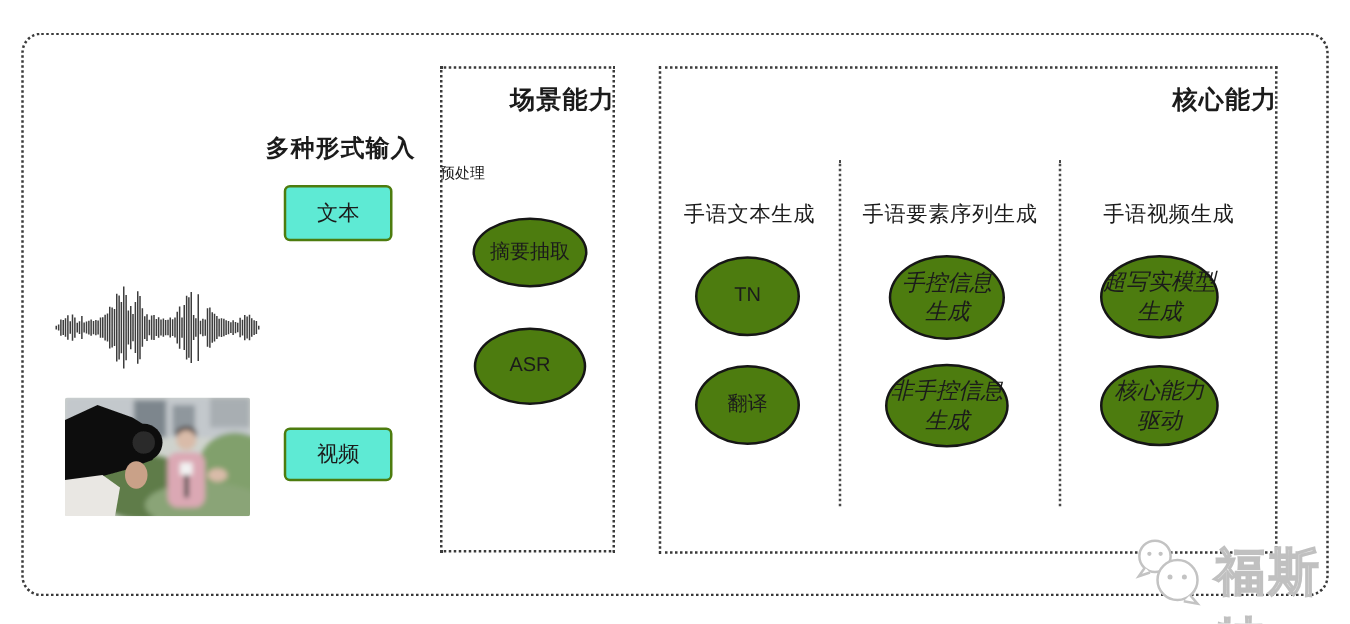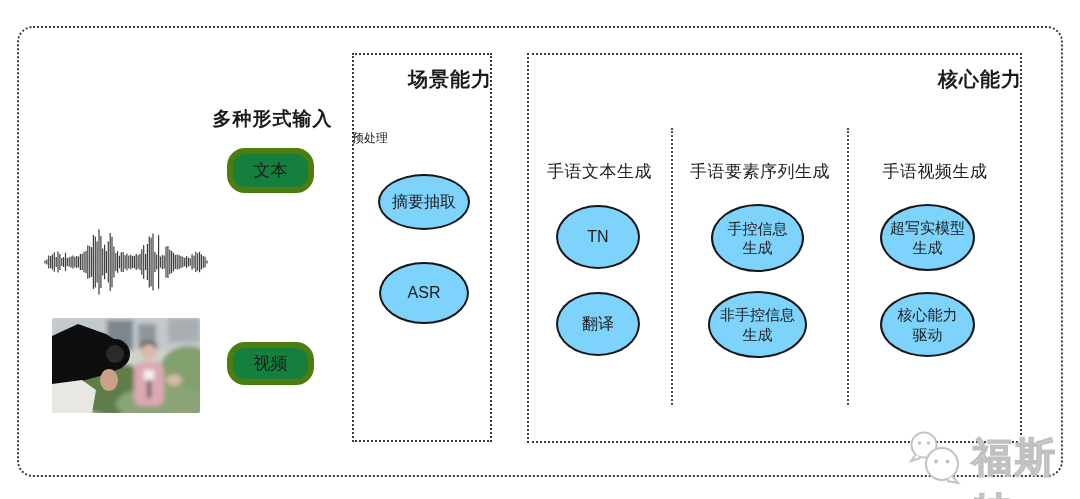--- a/index.html
+++ b/index.html
@@ -15,25 +15,25 @@
     position:absolute;border:2px dotted #3a3a3a;background:#fff;
   }
   .section-title{
     position:absolute;text-align:right;font-size:20px;font-weight:700;letter-spacing:1px;
   }
   .sub-label{position:absolute;font-size:12px;}
   .col-heading{position:absolute;text-align:center;font-size:17px;font-weight:500;letter-spacing:0.5px;}
   .ellipse{
     position:absolute;border:2.5px solid #161616;border-radius:50%;
     display:flex;align-items:center;justify-content:center;text-align:center;
-    font-size:16px;line-height:1.3;white-space:pre-line;background:#7dd3fc;box-sizing:border-box;
+    font-size:16px;line-height:1.3;white-space:pre-line;background:#4d7c0f;box-sizing:border-box;
   }
-  .ellipse.small-text{font-size:15px;}
+  .ellipse.small-text{font-size:18px;font-style:italic;}
   .input-box{
-    position:absolute;border:6px solid #4d7c0f;border-radius:18px;background:#15803d;
+    position:absolute;border:2px solid #4d7c0f;border-radius:5px;background:#5eead4;
     display:flex;align-items:center;justify-content:center;font-size:17px;box-sizing:border-box;
   }
   .input-label{position:absolute;font-size:19px;font-weight:600;text-align:center;letter-spacing:1px;}
   .sample-text{position:absolute;font-size:21px;letter-spacing:0.5px;}
   .divider-v{position:absolute;width:0;border-left:2px dotted #4a4a4a;}
   .photo{position:absolute;overflow:hidden;border-radius:2px;}
   .watermark-text{
     position:absolute;font-size:40px;font-weight:700;letter-spacing:3px;
     color:#efefef;-webkit-text-stroke:1.3px #c0c0c0;
   }

